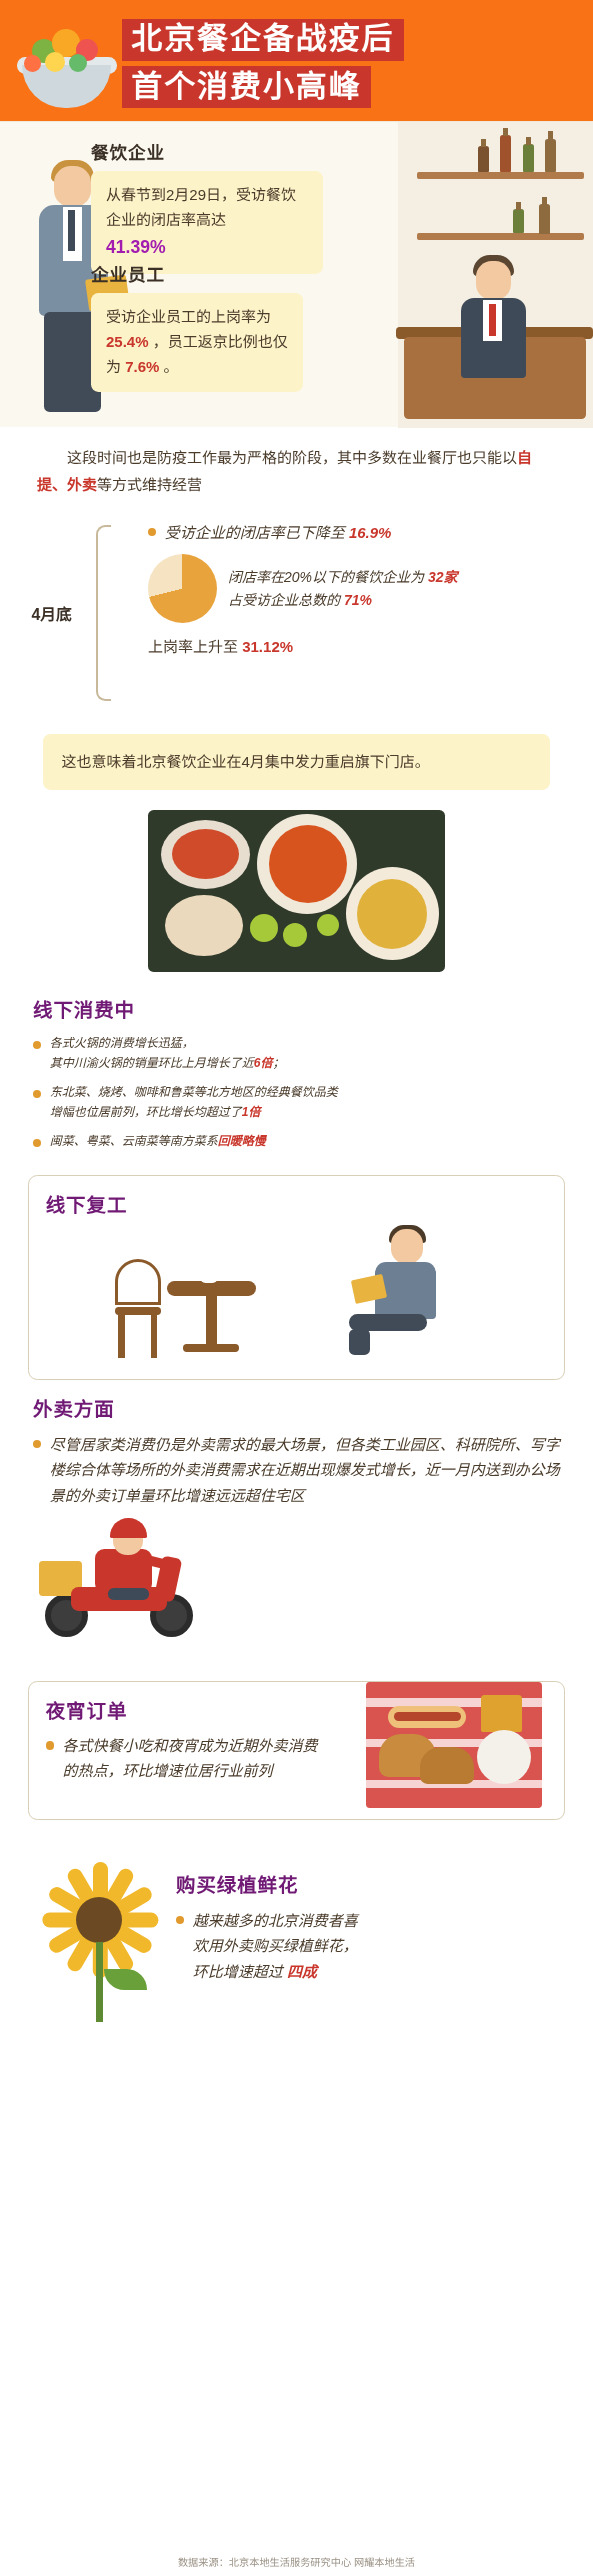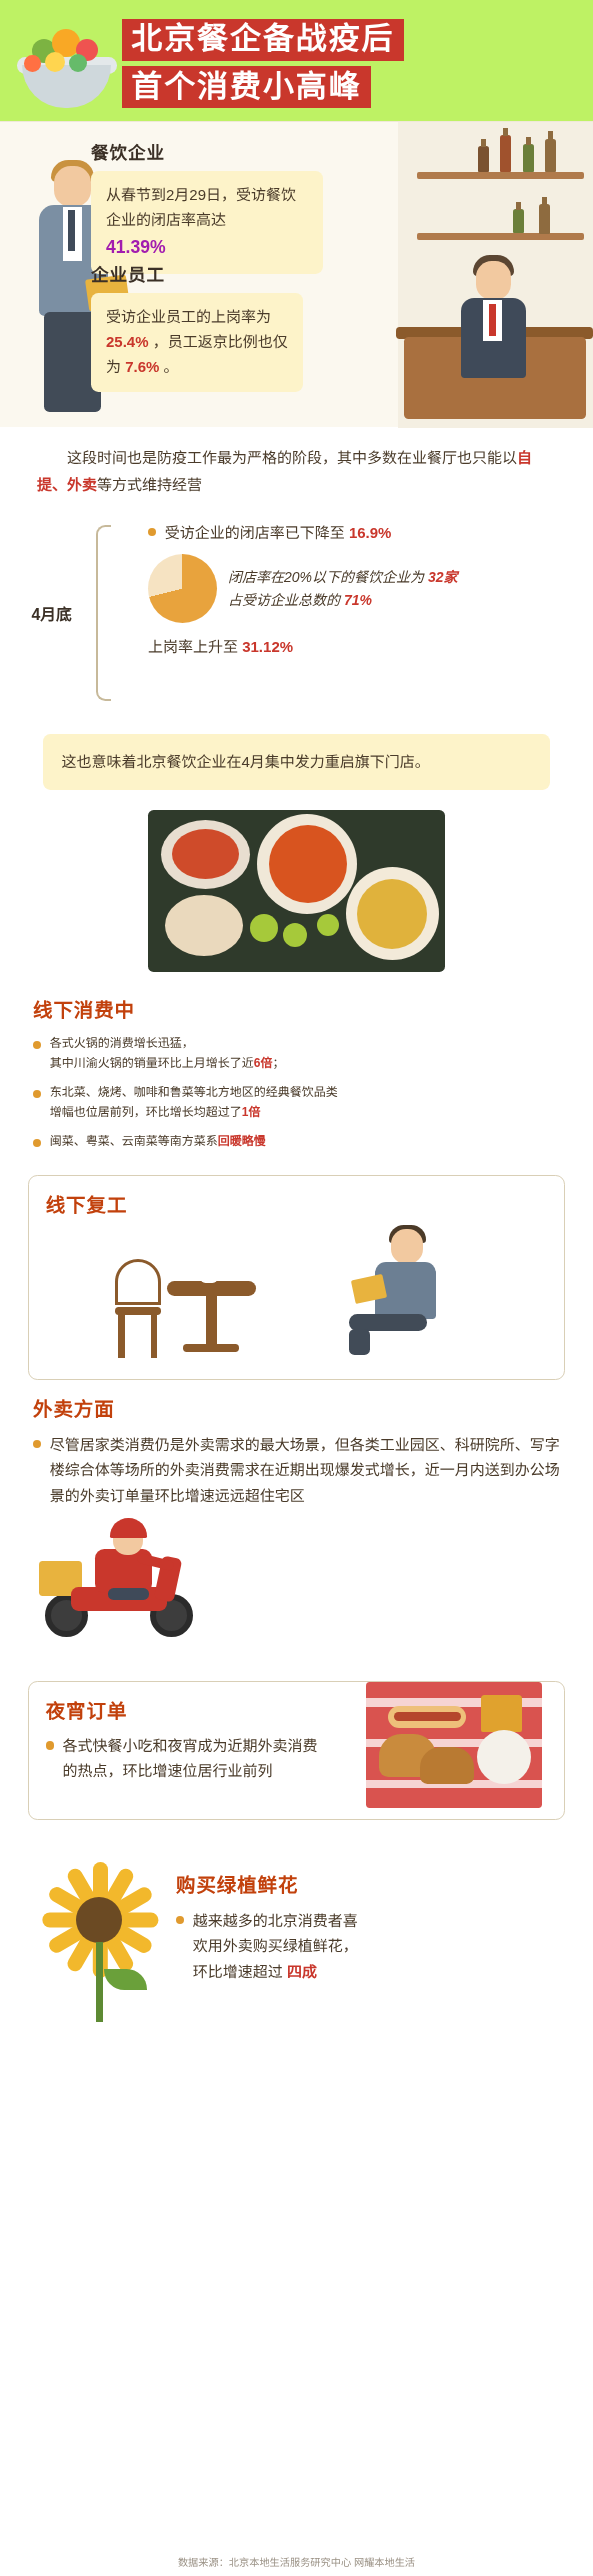--- a/index.html
+++ b/index.html
@@ -15,21 +15,21 @@
     width: 593px;
     height: 2576px;
     overflow: hidden;
     background: #ffffff;
   }
 
   
   .header {
     position: relative;
     height: 121px;
-    background: #bef264;
+    background: #f97316;
   }
   .header-bowl {
     position: absolute;
     left: 16.7px; top: 22px;
     width: 100px; height: 87px;
   }
   .bowl-base {
     position: absolute;
     left: 5.6px; top: 43px;
     width: 89px; height: 43px;
@@ -197,20 +197,21 @@
     color: #3b3026;
   }
   .april-body { margin-left: 122px; }
   .bullet-line {
     position: relative;
     padding-left: 16.7px;
     font-size: 15px;
     line-height: 1.7;
     margin-bottom: 9.3px;
     color: #4a3b2a;
+    font-style: italic;
   }
   .bullet-line::before {
     content: "";
     position: absolute;
     left: 0; top: 8.3px;
     width: 8.3px; height: 8.3px;
     border-radius: 50%;
     background: #e09a2e;
   }
   .pie-row { display: flex; align-items: center; margin: 3.7px 0 11px 0; }
@@ -254,21 +255,21 @@
   .lime { position: absolute; border-radius: 50%; background: #a6c93a; }
   .l1 { left: 102px; top: 104px; width: 28px; height: 28px; }
   .l2 { left: 135px; top: 113px; width: 24px; height: 24px; }
   .l3 { left: 169px; top: 104px; width: 22px; height: 22px; }
 
   
   .section { margin: 22px 33px 0 33px; position: relative; }
   .section-title {
     font-size: 19.5px;
     font-weight: bold;
-    color: #c2410c;
+    color: #701a75;
     letter-spacing: 0.9px;
     margin-bottom: 9.3px;
   }
   .bullets .bullet-line { margin-bottom: 8.3px; font-size: 12px; }
 
   .framed {
     border: 1.9px solid #d9cfb6;
     border-radius: 9.3px;
     padding: 15px 16.7px 13px 16.7px;
     margin: 24px 28px 0 28px;

